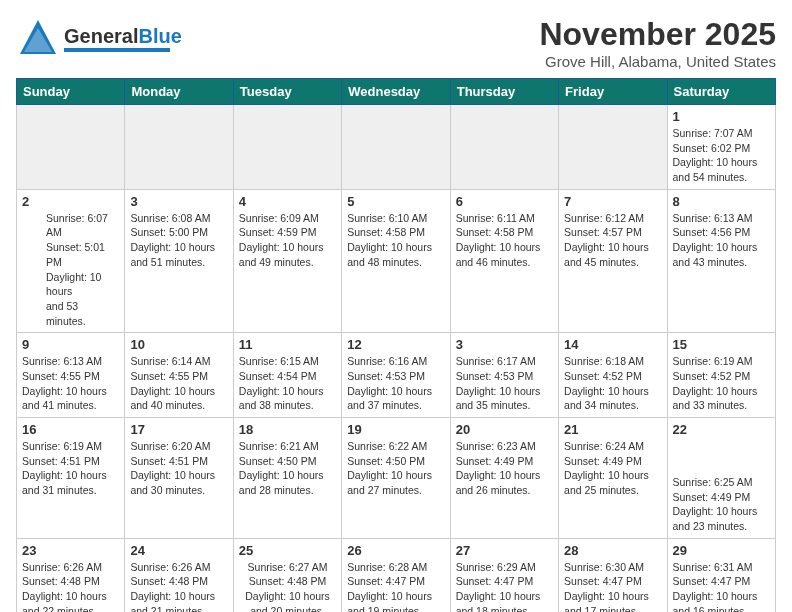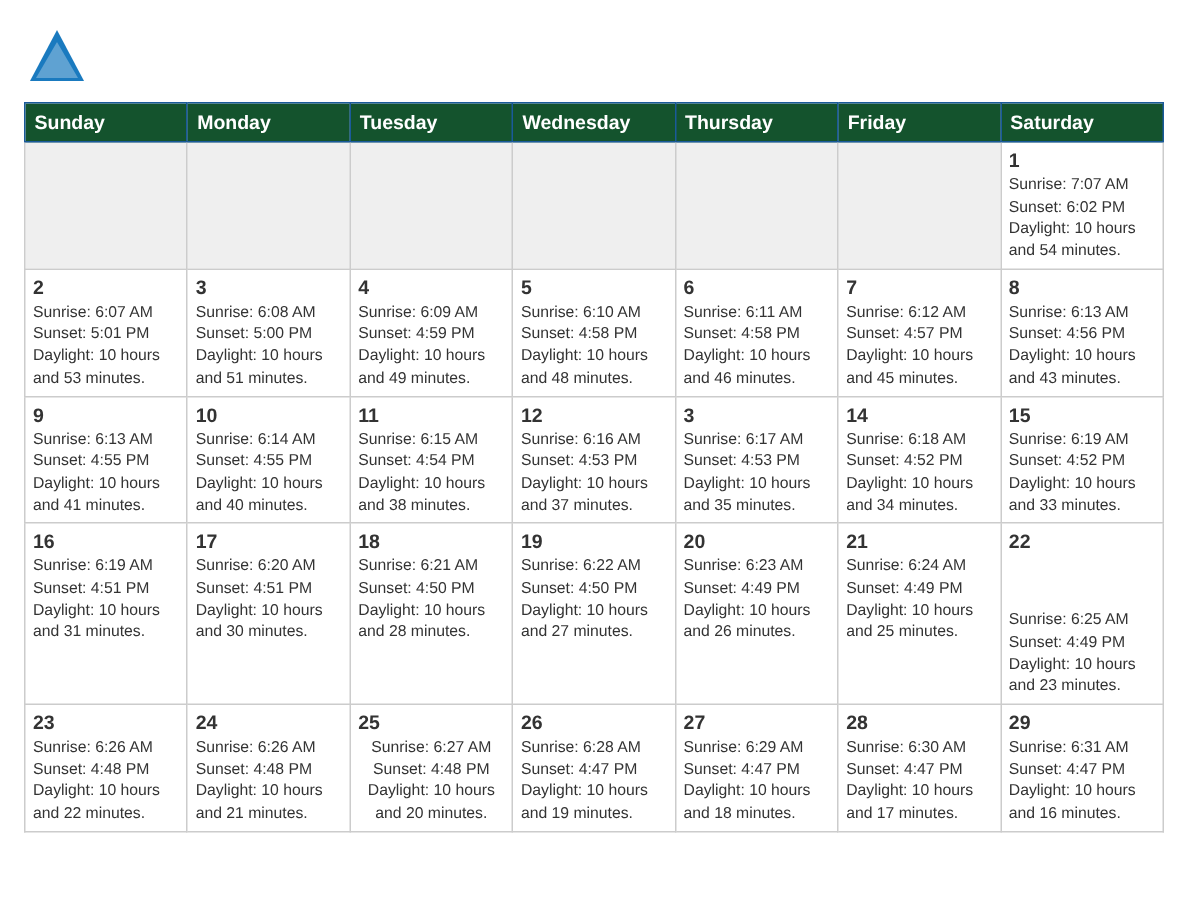--- a/index.html
+++ b/index.html
@@ -32,21 +32,21 @@
     .location {
       font-size: 15px;
       color: #555;
     }
     .calendar {
       width: 100%;
       border-collapse: collapse;
       border: 1px solid #ccc;
     }
     .calendar th {
-      background: #14532d;
+      background: #0f766e;
       color: #fff;
       font-size: 13px;
       font-weight: bold;
       padding: 5px 6px;
       border: 1px solid #1a5a9a;
       text-align: left;
     }
     .calendar td {
       border: 1px solid #ccc;
       vertical-align: top;
@@ -79,21 +79,31 @@
 <div class="header">
   <div class="logo">
     <div style="display:flex;align-items:center;gap:4px;">
       <div style="position:relative;width:44px;height:44px;">
         
         <svg width="44" height="44" viewBox="0 0 44 44">
           <polygon points="22,4 40,38 4,38" fill="#1a7abf"></polygon>
           <polygon points="22,12 36,36 8,36" fill="#fff" opacity="0.3"></polygon>
         </svg>
       </div>
+      <div>
+        <div style="font-size:20px;font-weight:bold;color:#333;line-height:1.1;">
+          <span>General</span><span style="color:#1a7abf;">Blue</span>
+        </div>
+        <div style="height:4px;background:#1a7abf;width:90%;margin-top:1px;"></div>
+      </div>
     </div>
+  </div>
+  <div class="title-block">
+    <div class="month-title">November 2025</div>
+    <div class="location">Grove Hill, Alabama, United States</div>
   </div>
 </div>
 
 <table class="calendar">
   <thead>
     <tr>
     <th>Sunday</th>
         <th>Monday</th>
         <th>Tuesday</th>
         <th>Wednesday</th>
@@ -114,21 +124,21 @@
           <span class="day-number">1</span>
           <div class="day-info" style="white-space: pre-line;">Sunrise: 7:07 AM
 Sunset: 6:02 PM
 Daylight: 10 hours
 and 54 minutes.</div>
         </td>
       </tr>
       <tr>
         <td>
           <span class="day-number">2</span>
-          <div class="day-info" style="white-space: pre-line;">Sunrise: 6:07 AM
+          <div class="day-info" style="white-space: pre-line; margin-left: 24px;">Sunrise: 6:07 AM
 Sunset: 5:01 PM
 Daylight: 10 hours
 and 53 minutes.</div>
         </td>
         <td>
           <span class="day-number">3</span>
           <div class="day-info" style="white-space: pre-line;">Sunrise: 6:08 AM
 Sunset: 5:00 PM
 Daylight: 10 hours
 and 51 minutes.</div>

